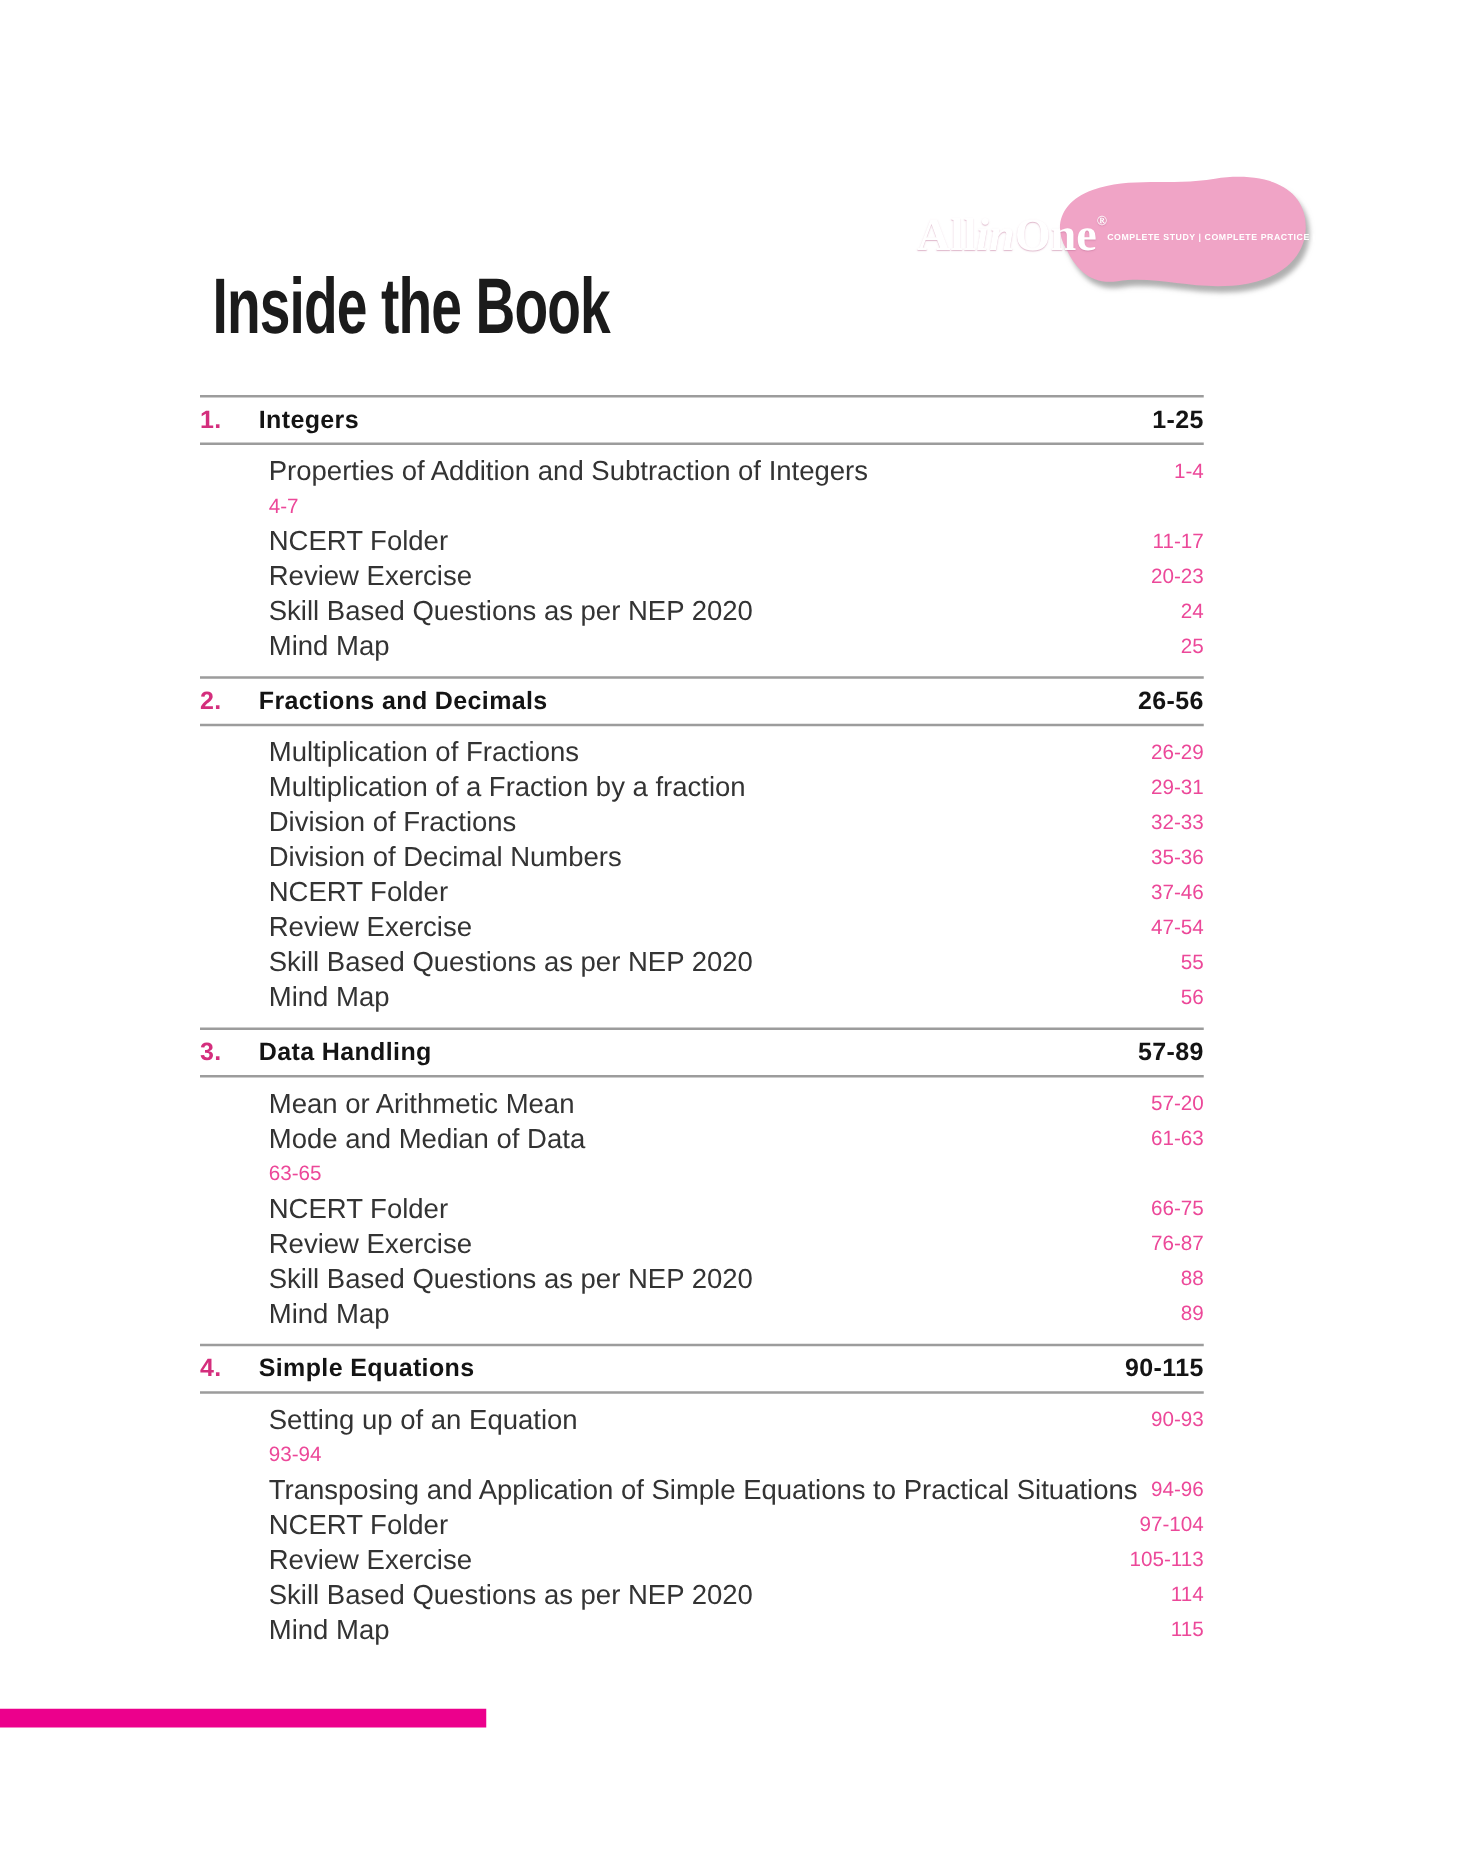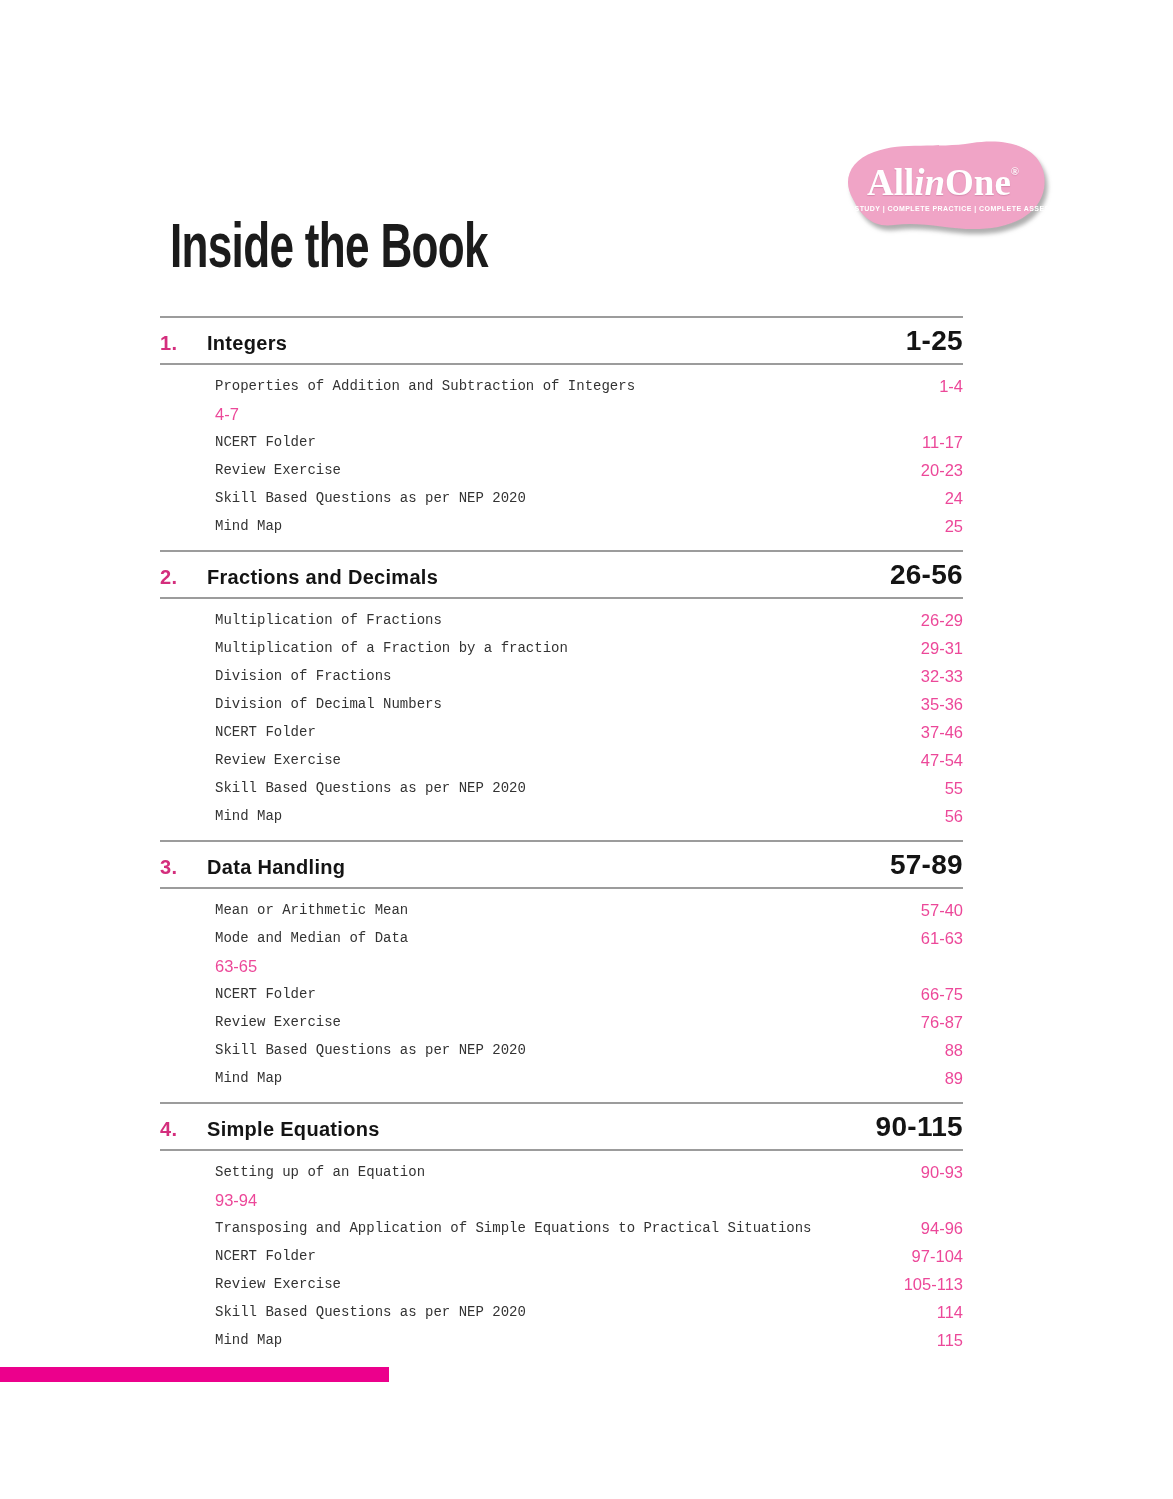--- a/index.html
+++ b/index.html
@@ -14,21 +14,21 @@
   
   .logo{
     position:absolute;left:836px;top:136px;width:214px;height:100px;
   }
   .logo svg{
     position:absolute;left:0;top:0;
     filter:drop-shadow(3px 5px 2px rgba(110,110,110,.55));
   }
   .logo-textwrap{
     position:absolute;left:0;top:0;width:214px;height:100px;
-    display:flex;flex-direction:column;justify-content:center;align-items:center;
+    display:flex;flex-direction:row;justify-content:center;align-items:center;
     padding-top:4px;box-sizing:border-box;
   }
   .brand{
     color:#ffffff;
     font-family:"Liberation Serif", serif;
     font-weight:700;font-size:37px;line-height:1;
     white-space:nowrap;
     text-shadow:0 1px 1px rgba(190,110,150,.5);
   }
   .brand .b-ital{font-style:italic;}
@@ -62,29 +62,29 @@
     width:47px;flex:0 0 47px;
     font-size:20px;font-weight:700;color:#d42e7d;
     letter-spacing:.3px;
   }
   .ch-title{
     flex:1;
     font-size:20px;font-weight:700;color:#141414;
     letter-spacing:.3px;
   }
   .ch-pages{
-    font-size:28px;font-weight:700;color:#141414;
+    font-size:20px;font-weight:700;color:#141414;
     letter-spacing:.3px;
   }
   .items{padding:7px 0 10px;}
   .item{
     display:flex;align-items:center;height:28px;
     padding-left:55px;
   }
-  .item-label{flex:1;font-size:14px;color:#333333;font-family:Liberation Mono, monospace;}
+  .item-label{flex:1;font-size:22px;color:#333333;}
   .item-pages{font-size:16.5px;color:#ec4899;}
 
   
   .bottom-bar{
     position:absolute;left:0;top:1367px;width:389px;height:15px;
     background:#ec008c;
   }
 </style>
 </head>
 <body>
@@ -185,21 +185,21 @@
       </div>
       <div class="section">
         <div class="heading">
           <span class="ch-num">3.</span>
           <span class="ch-title">Data Handling</span>
           <span class="ch-pages">57-89</span>
         </div>
         <div class="items">
           <div class="item">
             <span class="item-label">Mean or Arithmetic Mean</span>
-            <span class="item-pages">57-40</span>
+            <span class="item-pages">57-20</span>
           </div>
           <div class="item">
             <span class="item-label">Mode and Median of Data</span>
             <span class="item-pages">61-63</span>
           </div>
           <div class="item">
             <span class="item-pages">63-65</span>
           </div>
           <div class="item">
             <span class="item-label">NCERT Folder</span>

